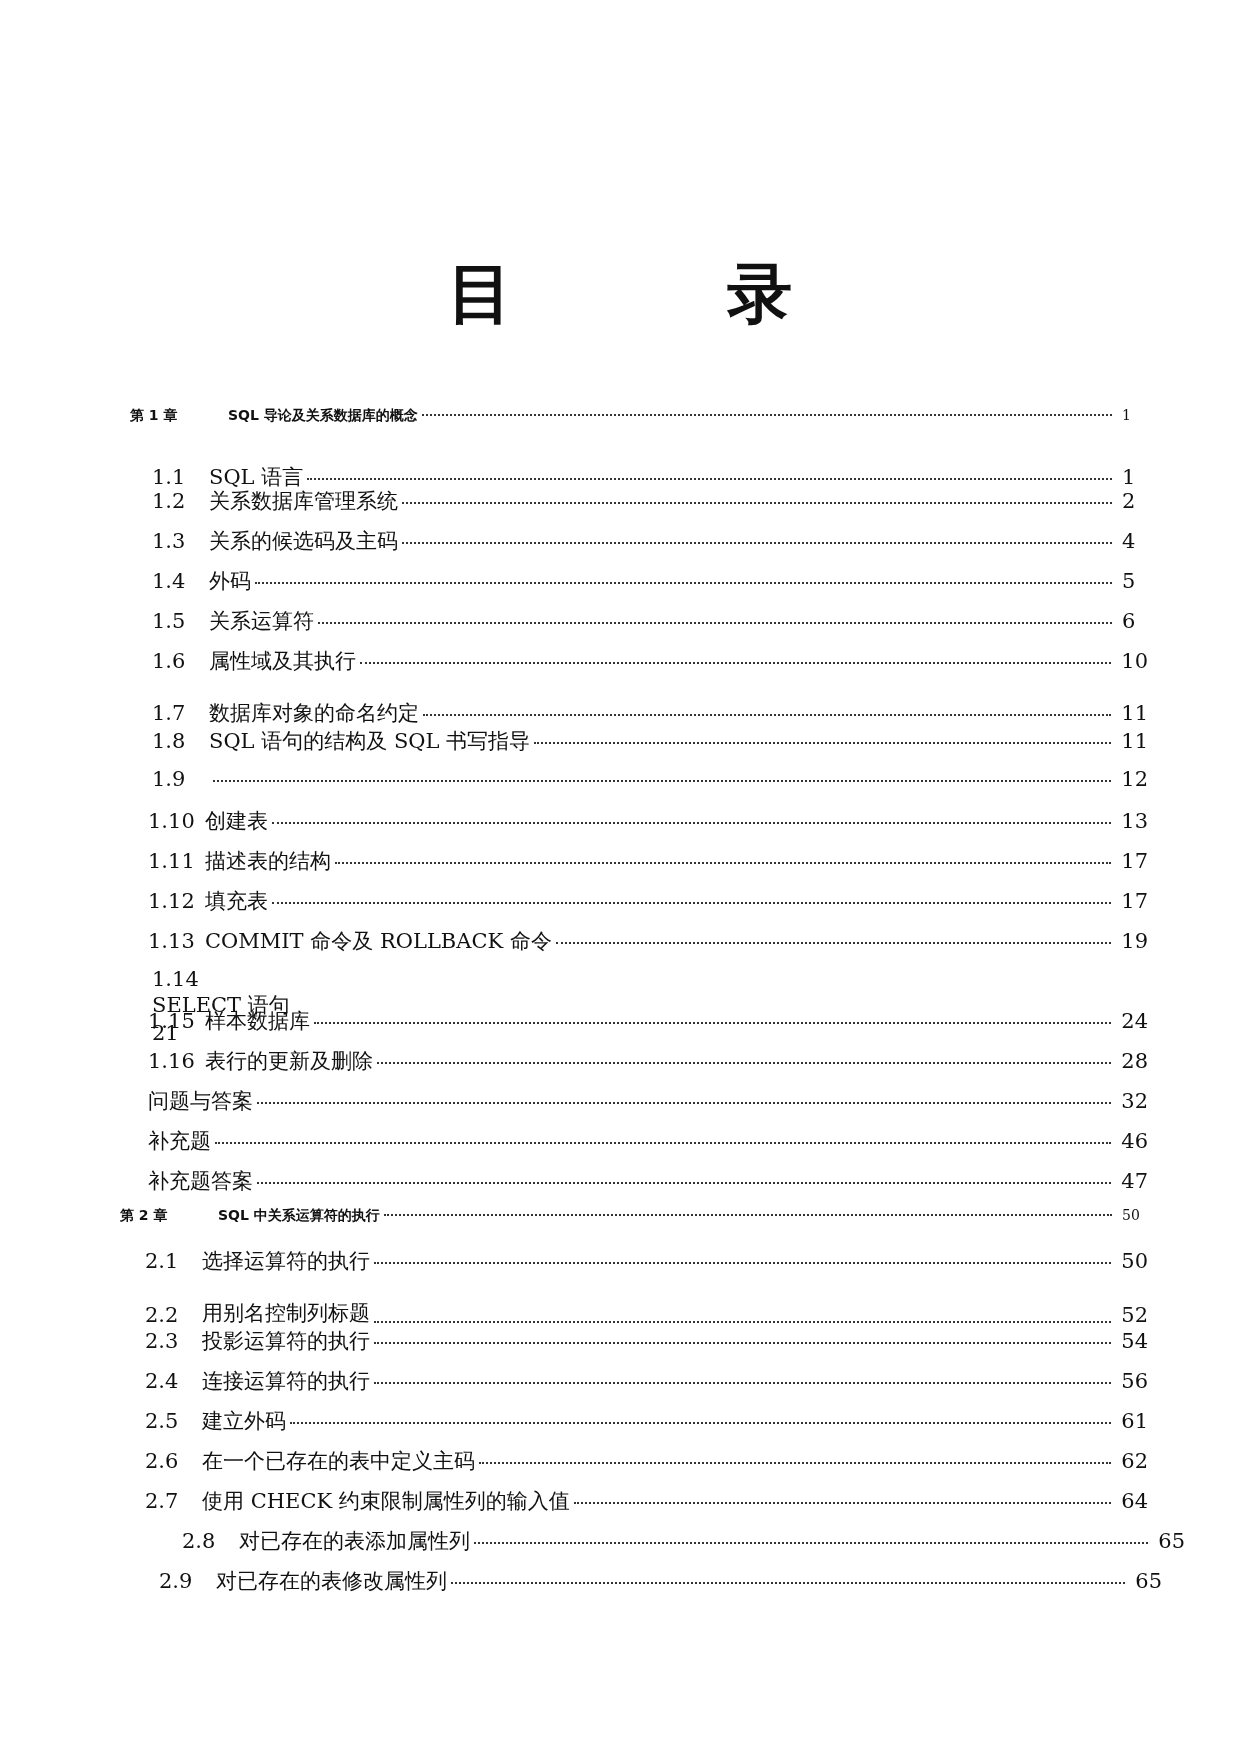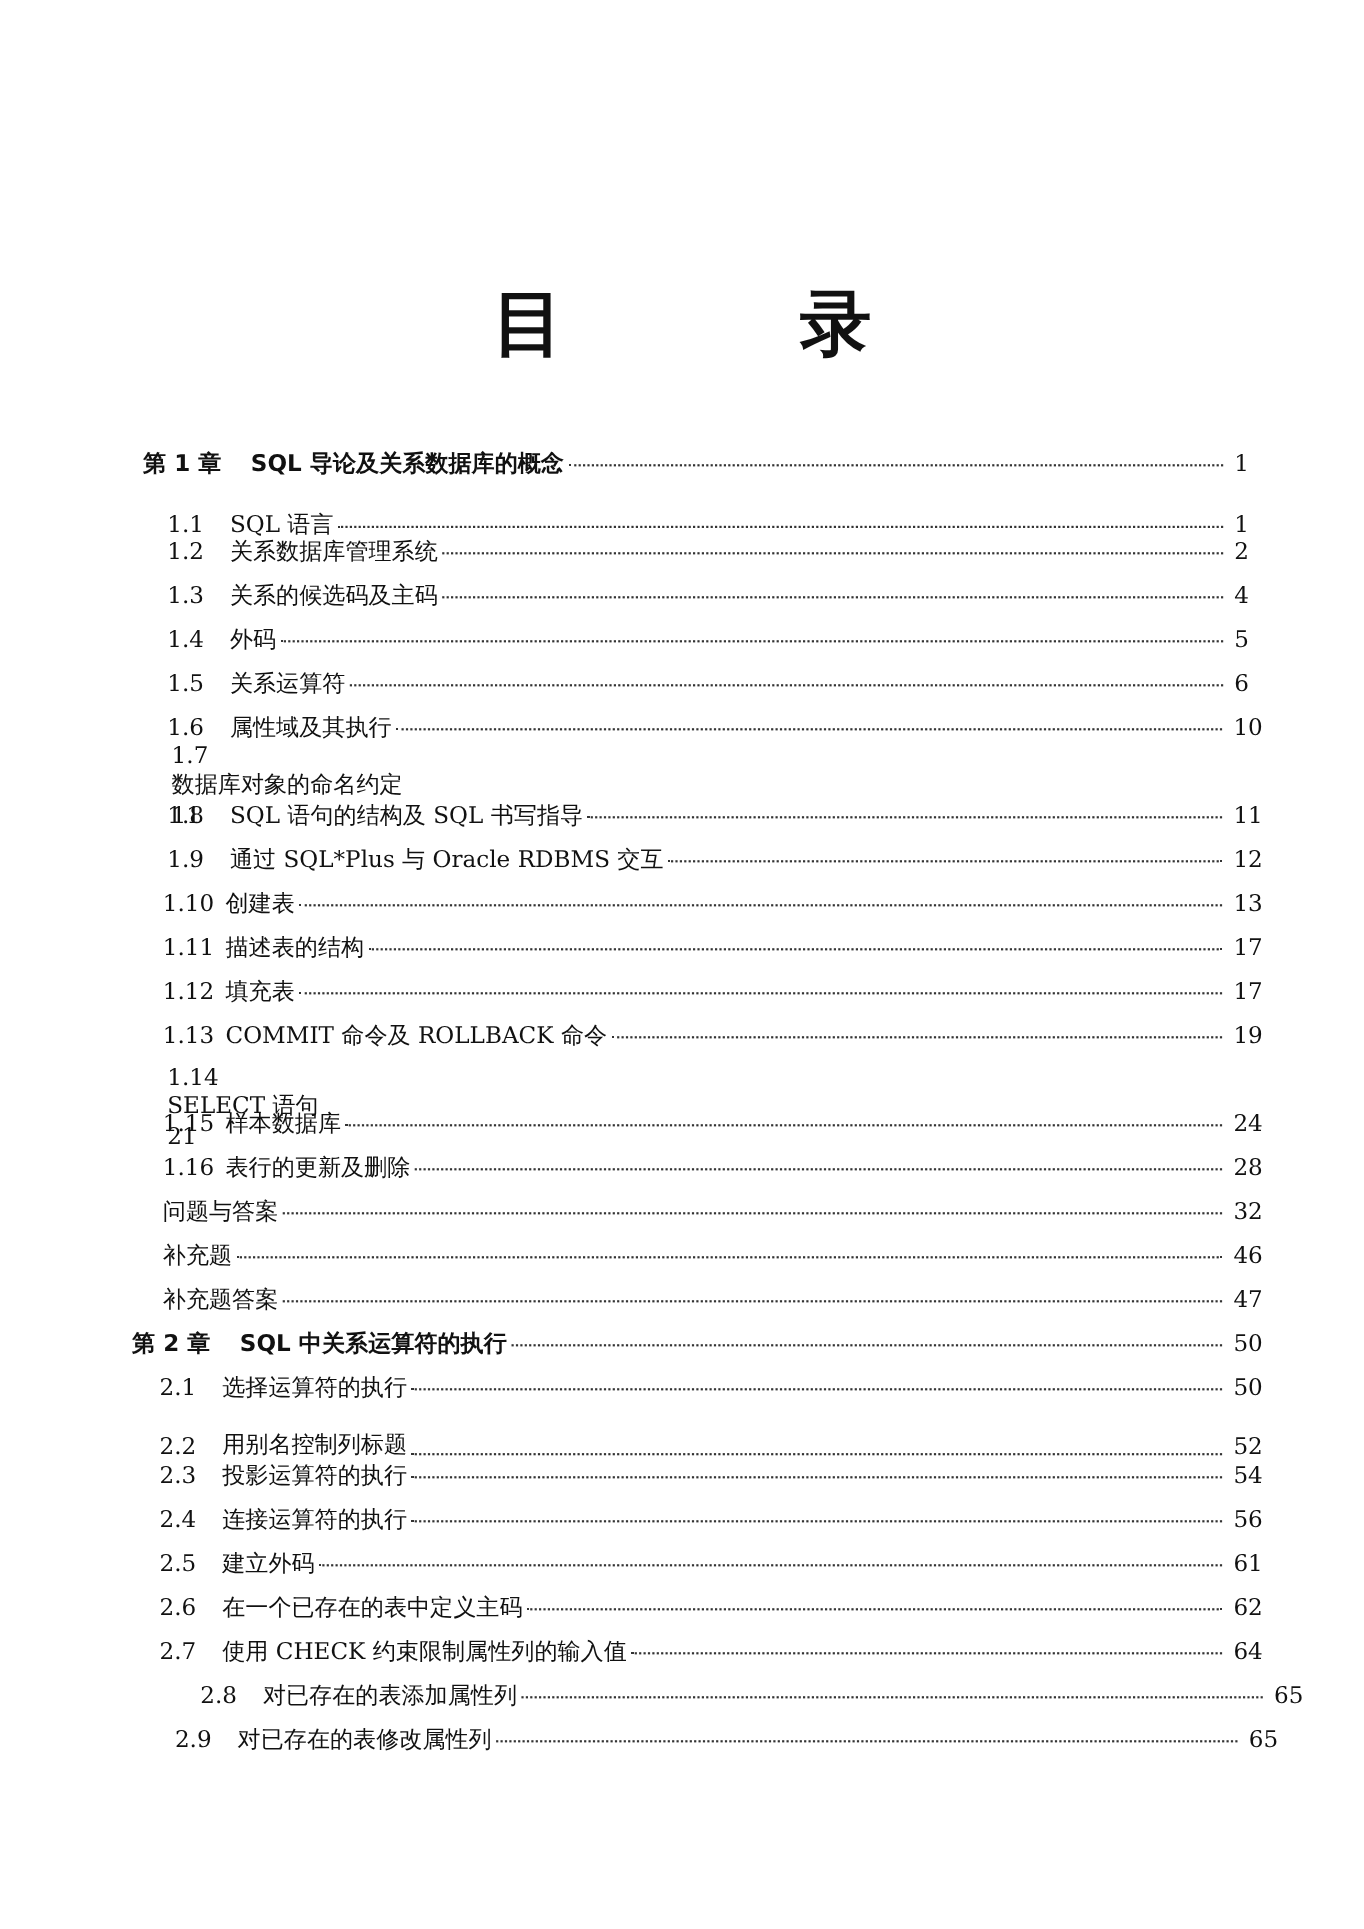--- a/index.html
+++ b/index.html
@@ -19,21 +19,21 @@
       position: absolute; display: flex; align-items: baseline;
       height: 40px; white-space: nowrap; font-size: 21px;
     }
     .row .num { display: inline-block; }
     .row .title { display: inline-block; }
     .row .leader {
       flex: 1 1 auto; margin: 0 10px 0 4px; height: 4px;
       border-bottom: 2px dotted #333; transform: translateY(-4px);
     }
     .row .page { display: inline-block; min-width: 26px; text-align: left; }
-    .row.chapter { font-weight: bold; font-family: "DejaVu Sans", "Liberation Sans", sans-serif; font-size: 21px; }
+    .row.chapter { font-weight: bold; font-family: "DejaVu Sans", "Liberation Sans", sans-serif; font-size: 14px; }
     .row.chapter .num { width: 98px; }
     .row.chapter .page { font-weight: normal; font-family: "DejaVu Serif", "Liberation Serif", serif; }
     .row.section .num { width: 57px; }
     .row.section.wide .num { width: 57px; }
   </style>
 </head>
 <body>
 
 <div class="page-title">目  录</div>
 
@@ -74,35 +74,34 @@
     <span class="title">关系运算符</span>
     <span class="leader"></span>
     <span class="page">6</span>
   </div>
   <div class="row section" style="top:240px;left:152px;width:996px;">
     <span class="num">1.6</span>
     <span class="title">属性域及其执行</span>
     <span class="leader"></span>
     <span class="page">10</span>
   </div>
-  <div class="row section" style="top:268px;left:152px;width:996px;flex-direction:column;">
+  <div class="row section" style="top:292px;left:152px;width:996px;">
     <span class="num">1.7</span>
     <span class="title">数据库对象的命名约定</span>
     <span class="leader"></span>
     <span class="page">11</span>
   </div>
   <div class="row section" style="top:320px;left:152px;width:996px;">
     <span class="num">1.8</span>
     <span class="title">SQL 语句的结构及 SQL 书写指导</span>
     <span class="leader"></span>
     <span class="page">11</span>
   </div>
   <div class="row section" style="top:360px;left:152px;width:996px;">
     <span class="num">1.9</span>
-    <span class="title">通过 SQL*Plus 与 Oracle RDBMS 交互</span>
     <span class="leader"></span>
     <span class="page">12</span>
   </div>
   <div class="row section wide" style="top:400px;left:148px;width:1000px;">
     <span class="num">1.10</span>
     <span class="title">创建表</span>
     <span class="leader"></span>
     <span class="page">13</span>
   </div>
   <div class="row section wide" style="top:440px;left:148px;width:1000px;">

